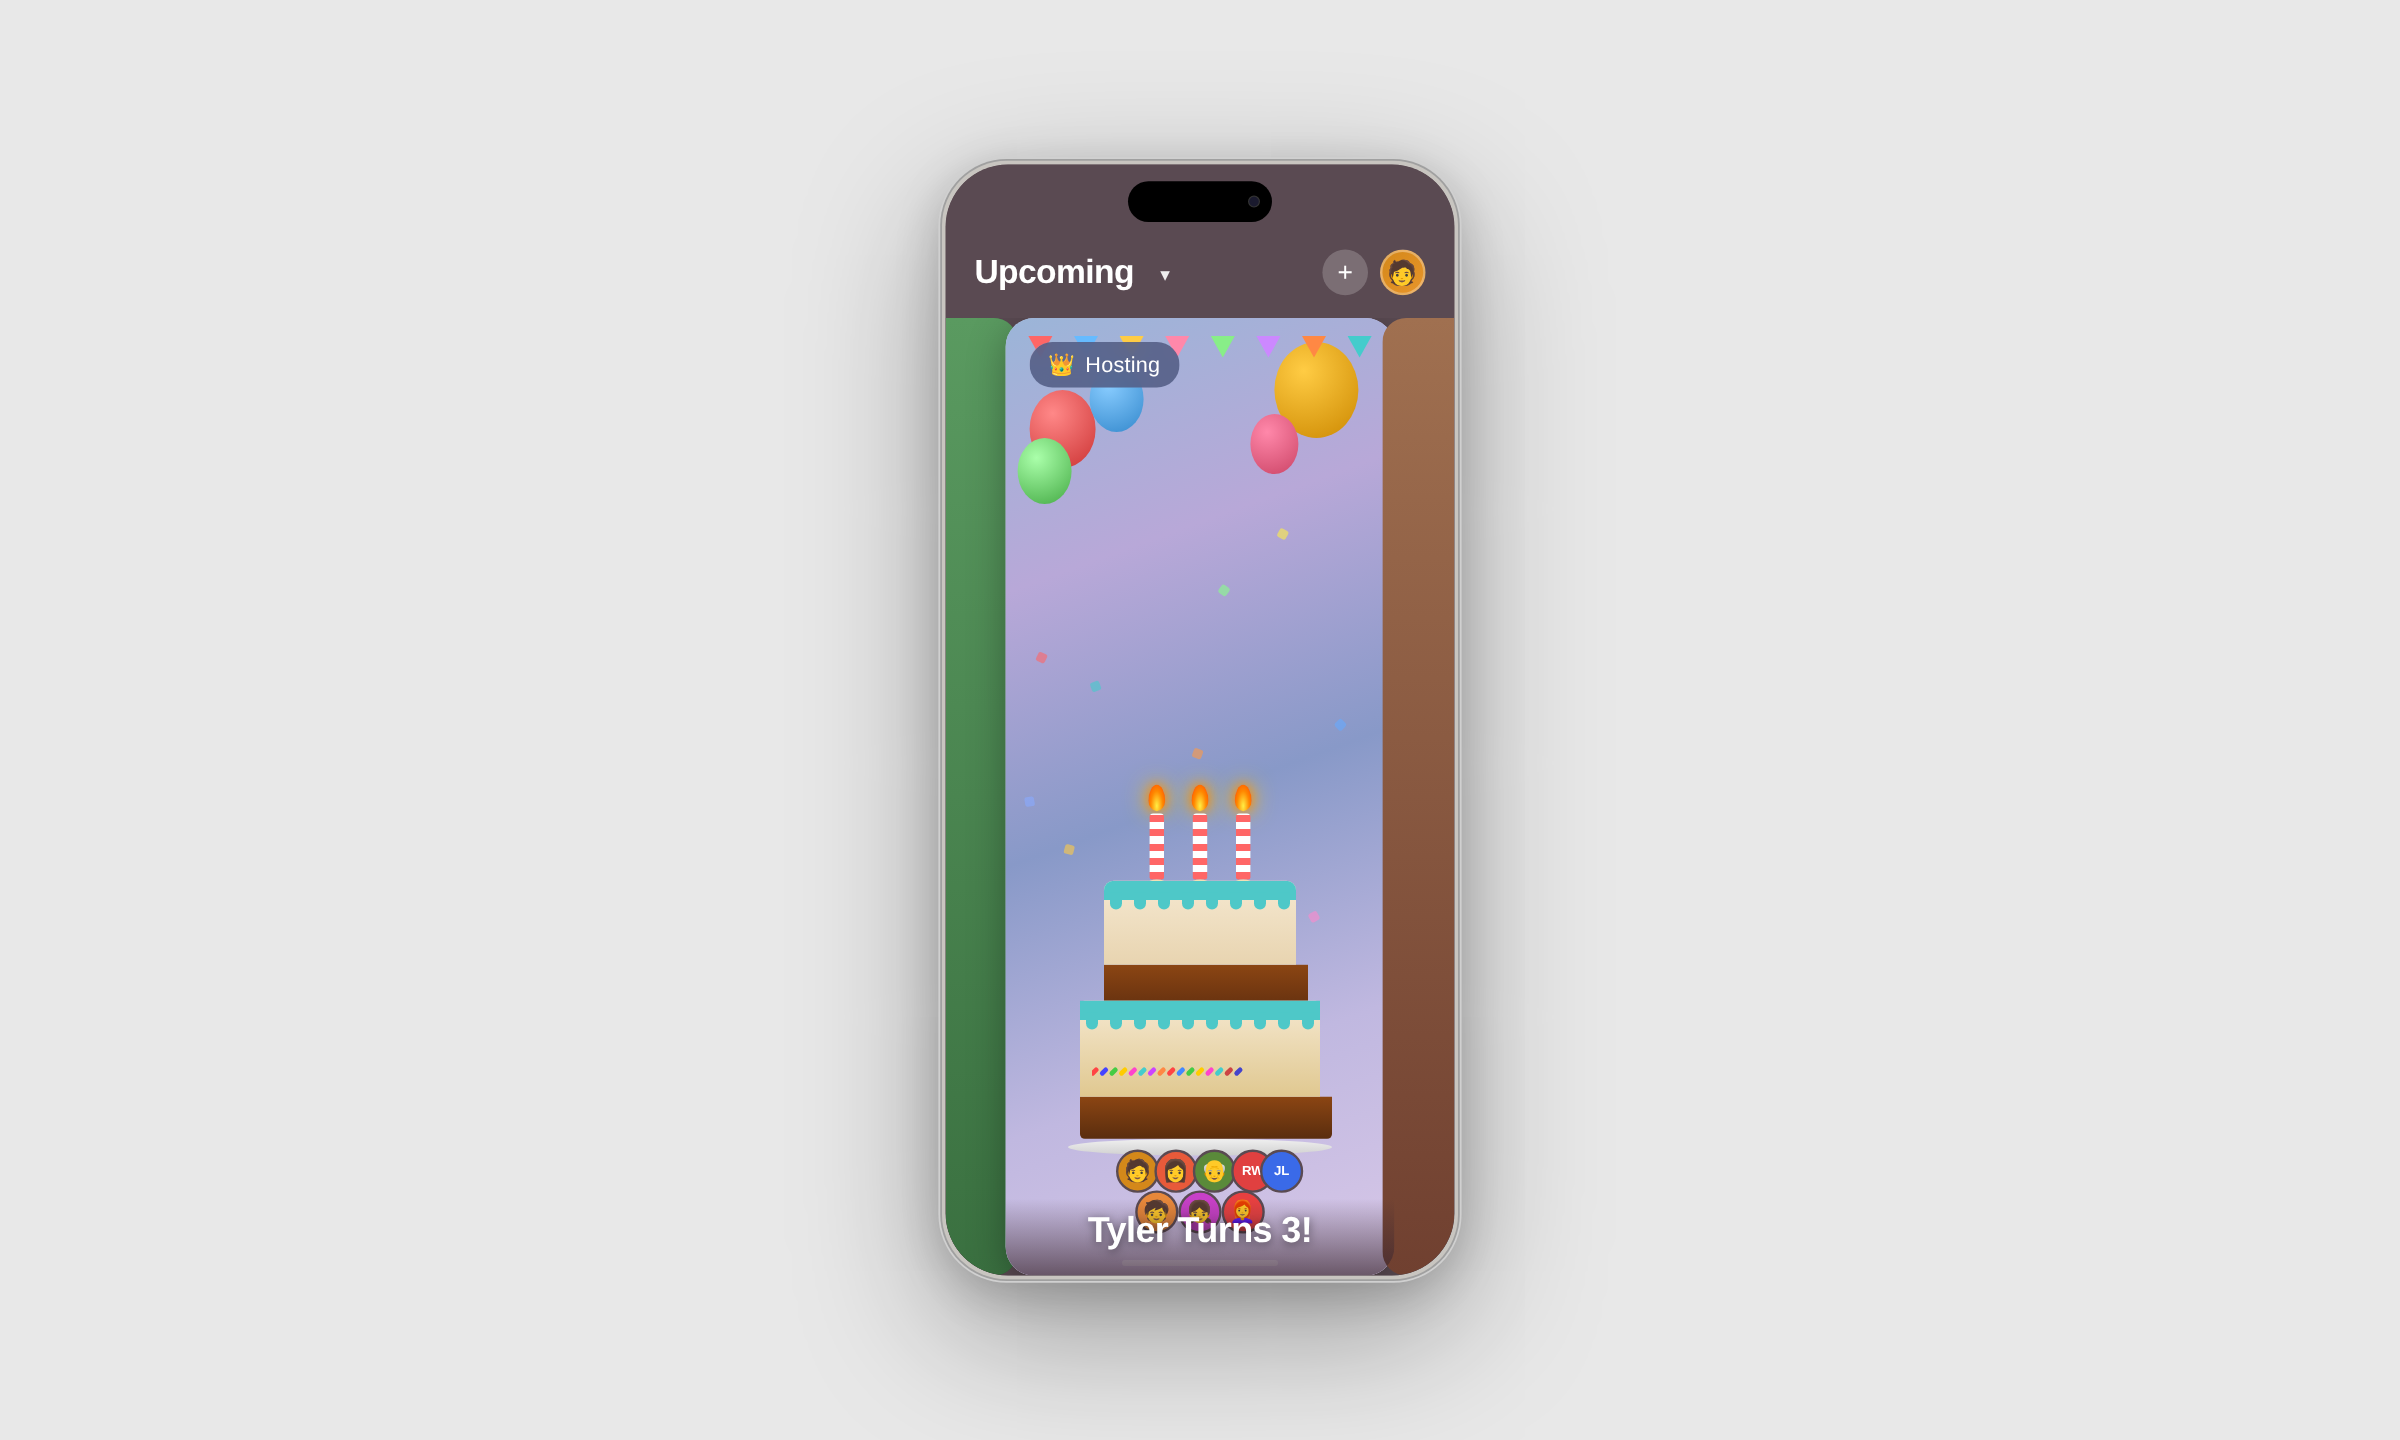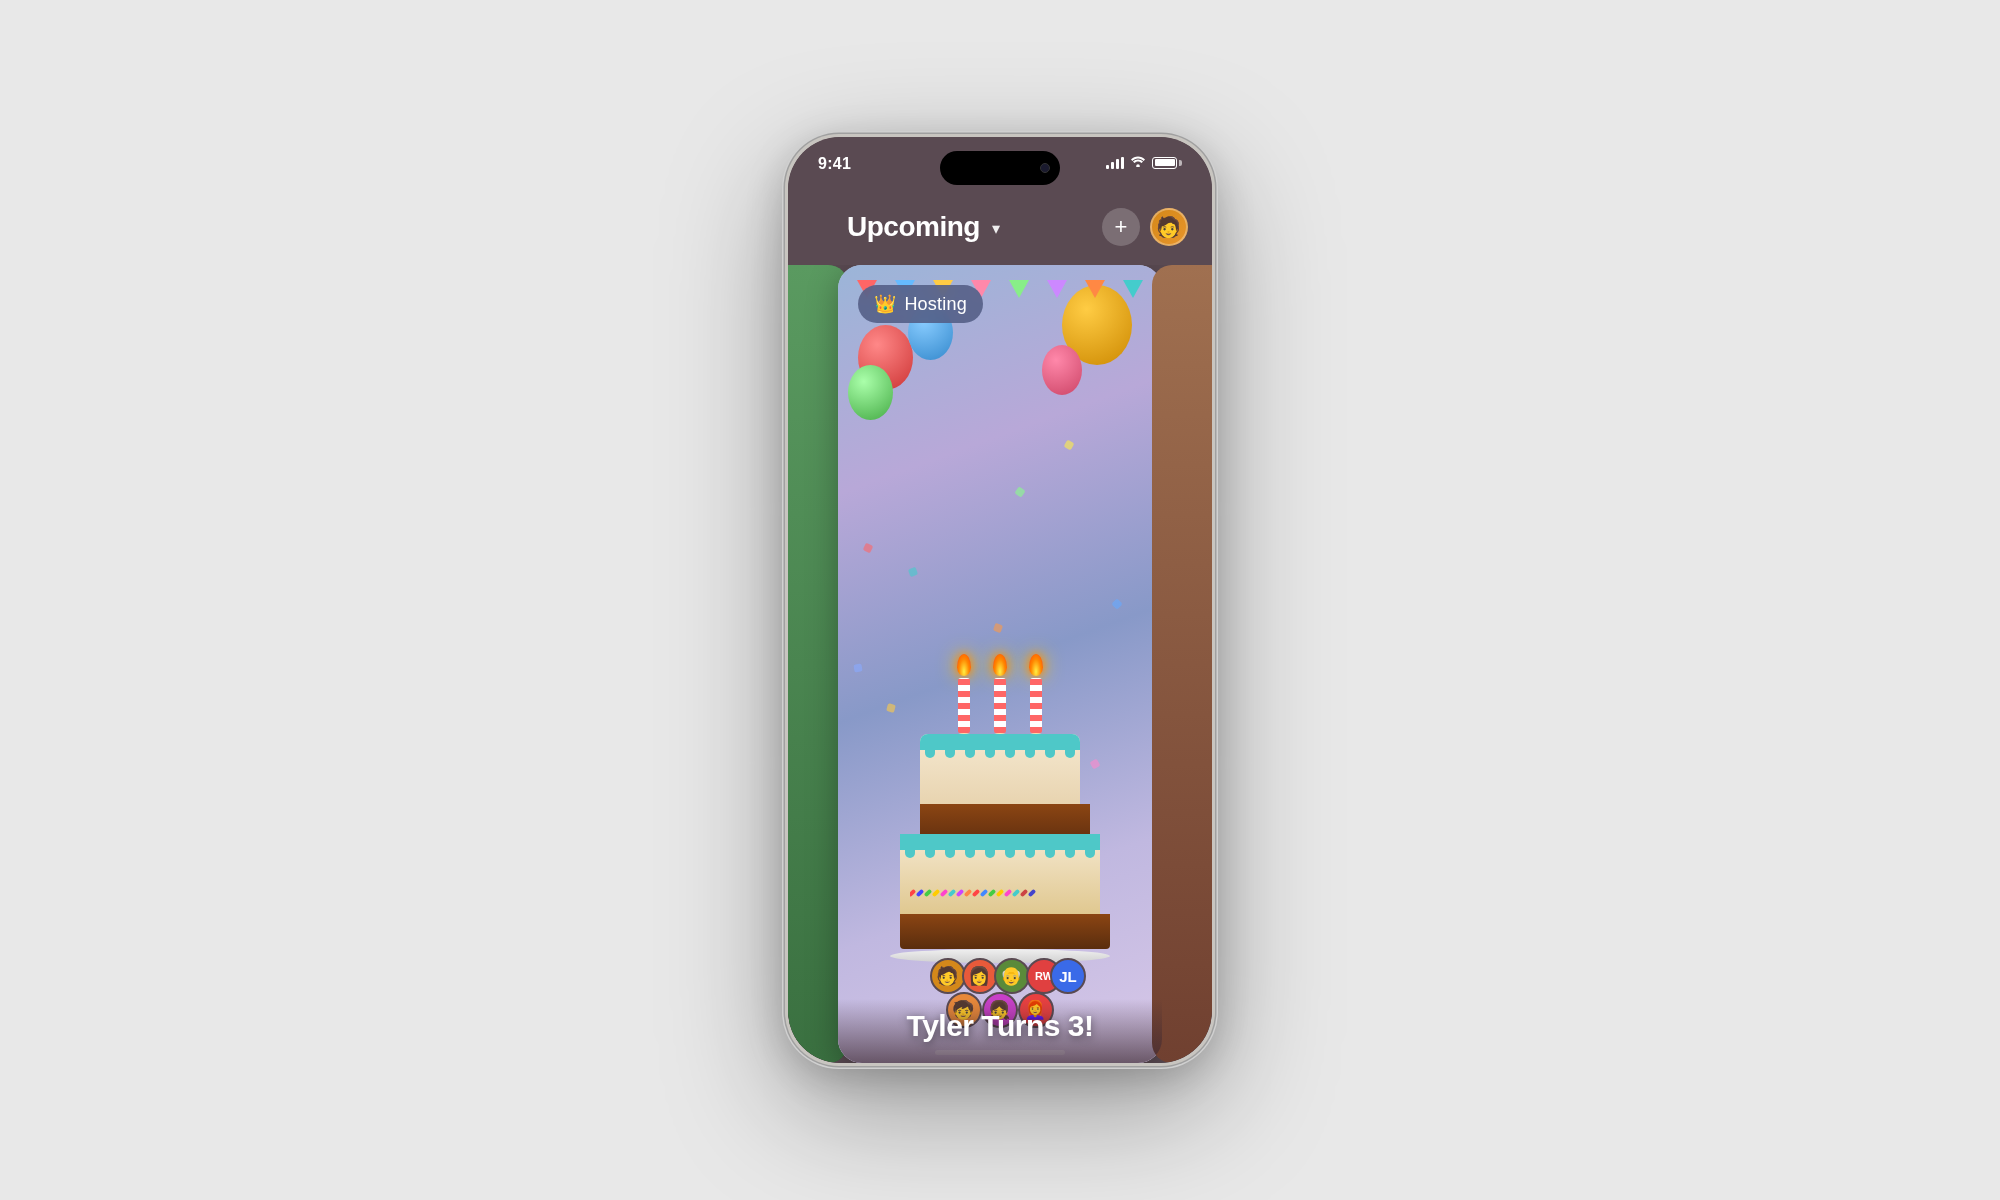--- a/index.html
+++ b/index.html
@@ -169,22 +169,21 @@
       display: flex;
       align-items: center;
       justify-content: space-between;
       padding: 0 24px;
       z-index: 50;
     }
 
     .header-title {
       display: flex;
       align-items: center;
-      gap: 12px;
-      margin-left: 35px;
+      gap: 22px;
     }
 
     .header-title-text {
       font-size: 28px;
       font-weight: 700;
       color: #fff;
       letter-spacing: -0.5px;
     }
 
     .chevron-down {
@@ -627,44 +626,20 @@
 
   <div class="iphone">
 
     <div class="iphone-inner">
       <div class="screen">
 
         <div class="dynamic-island">
           <div class="camera-dot"></div>
         </div>
 
-        <div class="status-bar">
-          <span class="status-time">9:41</span>
-          <div class="status-icons">
-            <div class="signal-bars">
-              <span></span>
-                <span></span>
-                <span></span>
-                <span></span>
-            </div>
-            <span class="wifi-icon">
-              <svg width="16" height="12" viewBox="0 0 16 12" fill="white">
-                <path d="M8 3.5C10.2 3.5 12.2 4.4 13.6 5.9L15 4.4C13.2 2.5 10.7 1.4 8 1.4s-5.2 1.1-7 3L2.4 5.9C3.8 4.4 5.8 3.5 8 3.5z"></path>
-                <path d="M8 6.5c1.4 0 2.7.6 3.6 1.5L13 6.6C11.7 5.2 9.9 4.4 8 4.4S4.3 5.2 3 6.6L4.4 8C5.3 7.1 6.6 6.5 8 6.5z"></path>
-                <circle cx="8" cy="11" r="1.8"></circle>
-              </svg>
-            </span>
-            <div class="battery">
-              <div class="battery-body">
-                <div class="battery-fill"></div>
-              </div>
-              <div class="battery-tip"></div>
-            </div>
-          </div>
-        </div>
 
         <div class="header">
           <div class="header-title">
             <span class="header-title-text">Upcoming</span>
             <span class="chevron-down">▾</span>
           </div>
           <div class="header-actions">
             <div class="add-button">
               <span>+</span>
             </div>
@@ -799,21 +774,21 @@
 
             <div class="attendees">
               <div class="avatar-group">
 
                 <div class="attendee-avatar" style="background:#d4881a; left:20px; top:0px;">🧑</div>
                 <div class="attendee-avatar" style="background:#e85a3a; left:52px; top:0px;">👩</div>
                 <div class="attendee-avatar" style="background:#5a8a3a; left:84px; top:0px;">👴</div>
 
                 <div class="attendee-avatar" style="background:#e04040; left:116px; top:0px; font-size:11px; font-weight:700; color:#fff;">RW</div>
 
-                <div class="attendee-avatar" style="background:#3a6ae8; left:140px; top:0px; font-size:15px; font-weight:700; color:#fff;">JL</div>
+                <div class="attendee-avatar" style="background:#3a6ae8; left:140px; top:0px; font-size:11px; font-weight:700; color:#fff;">JL</div>
 
                 <div class="attendee-avatar" style="background:#e8883a; left:36px; top:34px;">🧒</div>
                 <div class="attendee-avatar" style="background:#c840c8; left:72px; top:34px;">👧</div>
                 <div class="attendee-avatar" style="background:#e84040; left:108px; top:34px;">👩‍🦰</div>
               </div>
             </div>
 
             <div class="event-title-area">
               <div class="event-title">Tyler Turns 3!</div>
             </div>

